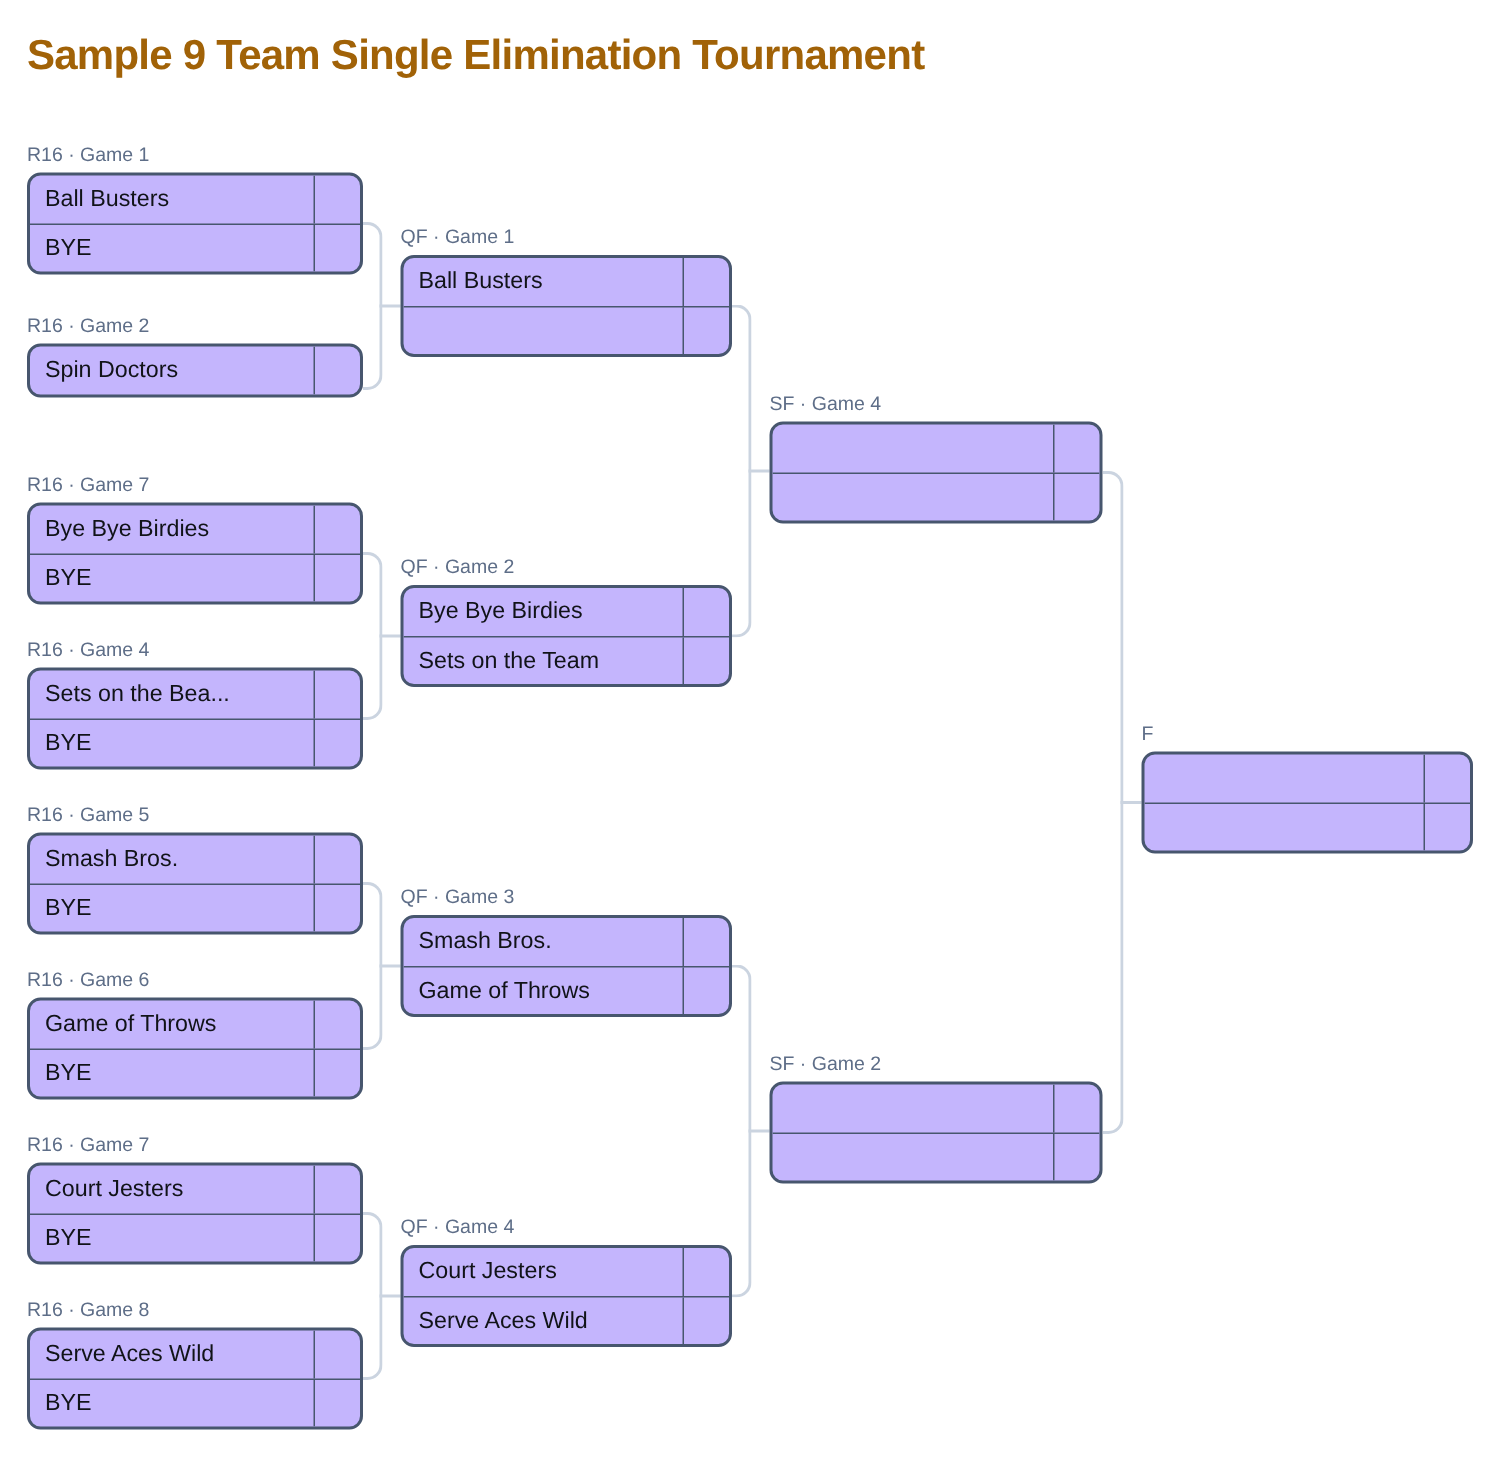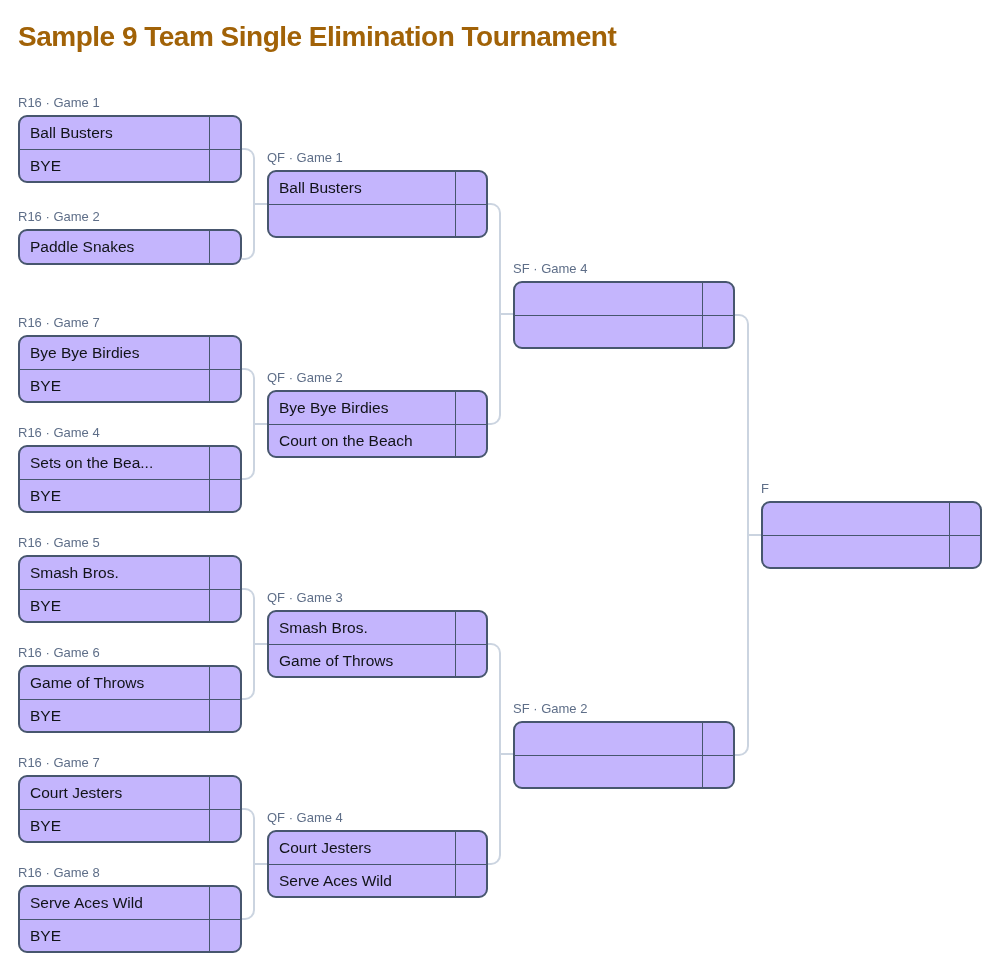--- a/index.html
+++ b/index.html
@@ -117,21 +117,21 @@
         <div class="team-name">BYE</div>
         <div class="score-cell"></div>
       </div>
     </div>
   </div>
 
   <div class="match" style="left:18px;top:209px;width:224px;">
     <div class="match-label">R16 · Game 2</div>
     <div class="match-box">
       <div class="slot">
-        <div class="team-name">Paddle Snakes</div>
+        <div class="team-name">Spin Doctors</div>
         <div class="score-cell"></div>
       </div>
     </div>
   </div>
 
   <div class="match" style="left:18px;top:315px;width:224px;">
     <div class="match-label">R16 · Game 7</div>
     <div class="match-box">
       <div class="slot">
         <div class="team-name">Bye Bye Birdies</div>
@@ -229,21 +229,21 @@
   </div>
 
   <div class="match" style="left:267px;top:370px;width:221px;">
     <div class="match-label">QF · Game 2</div>
     <div class="match-box">
       <div class="slot">
         <div class="team-name">Bye Bye Birdies</div>
         <div class="score-cell"></div>
       </div>
       <div class="slot">
-        <div class="team-name">Court on the Beach</div>
+        <div class="team-name">Sets on the Team</div>
         <div class="score-cell"></div>
       </div>
     </div>
   </div>
 
   <div class="match" style="left:267px;top:590px;width:221px;">
     <div class="match-label">QF · Game 3</div>
     <div class="match-box">
       <div class="slot">
         <div class="team-name">Smash Bros.</div>

